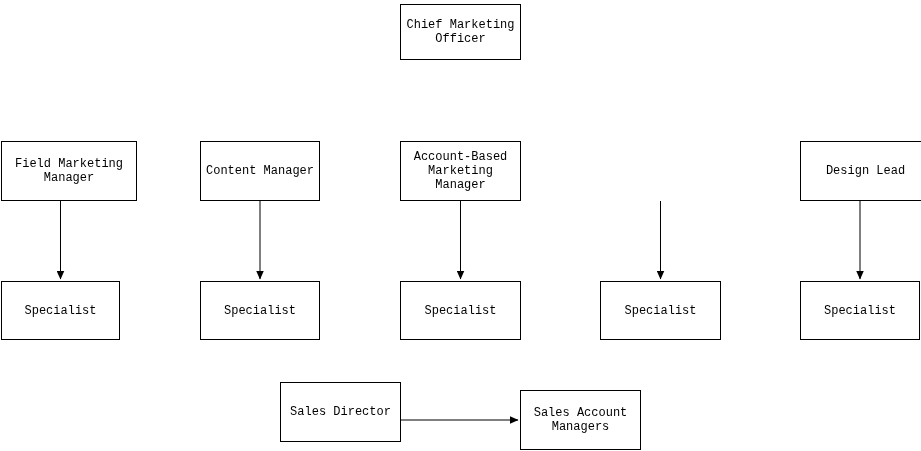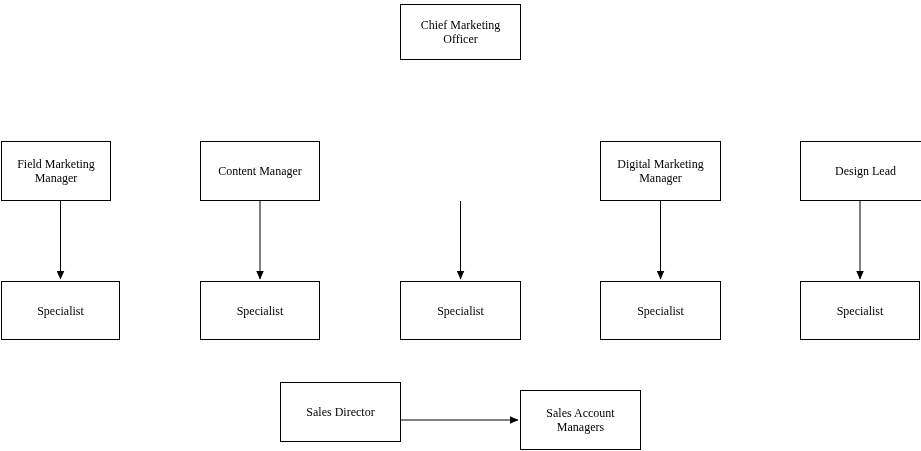--- a/index.html
+++ b/index.html
@@ -5,21 +5,21 @@
   html, body {
     margin: 0;
     padding: 0;
     background: #ffffff;
   }
   .canvas {
     position: relative;
     width: 921px;
     height: 451px;
     background: #ffffff;
-    font-family: Liberation Serif, serif;
+    font-family: Liberation Mono, monospace;
     overflow: hidden;
   }
   .node {
     position: absolute;
     box-sizing: border-box;
     border: 1px solid #000000;
     background: #ffffff;
     display: flex;
     align-items: center;
     justify-content: center;
@@ -52,28 +52,28 @@
     <line x1="460.5" y1="201" x2="460.5" y2="279" stroke="#000000" stroke-width="1" marker-end="url(#arrowhead)"></line>
     <line x1="660.5" y1="201" x2="660.5" y2="279" stroke="#000000" stroke-width="1" marker-end="url(#arrowhead)"></line>
     <line x1="860" y1="201" x2="860" y2="279" stroke="#000000" stroke-width="1" marker-end="url(#arrowhead)"></line>
     <line x1="401" y1="420" x2="518" y2="420" stroke="#000000" stroke-width="1" marker-end="url(#arrowhead)"></line>
   </svg>
 
   <div class="node" style="left:400px; top:4px; width:121px; height:56px;">
     <span>Chief Marketing Officer</span>
   </div>
 
-  <div class="node" style="left:1px; top:141px; width:110px; height:60px;">
+  <div class="node" style="left:1px; top:141px; width:136px; height:60px;">
     <span>Field Marketing Manager</span>
   </div>
   <div class="node" style="left:200px; top:141px; width:120px; height:60px;text-align:center;">
     <span>Content Manager</span>
   </div>
-  <div class="node" style="left:600px; top:141px; width:121px; height:60px;">
-    <span>Digital Marketing Manager</span>
+  <div class="node" style="left:400px; top:141px; width:121px; height:60px;">
+    <span>Account-Based Marketing Manager</span>
   </div>
   <div class="node" style="left:800px; top:141px; width:131px; height:60px;">
     <span>Design Lead</span>
   </div>
 
   <div class="node" style="left:1px; top:281px; width:119px; height:59px;">
     <span>Specialist</span>
   </div>
   <div class="node" style="left:200px; top:281px; width:120px; height:59px;">
     <span>Specialist</span>

